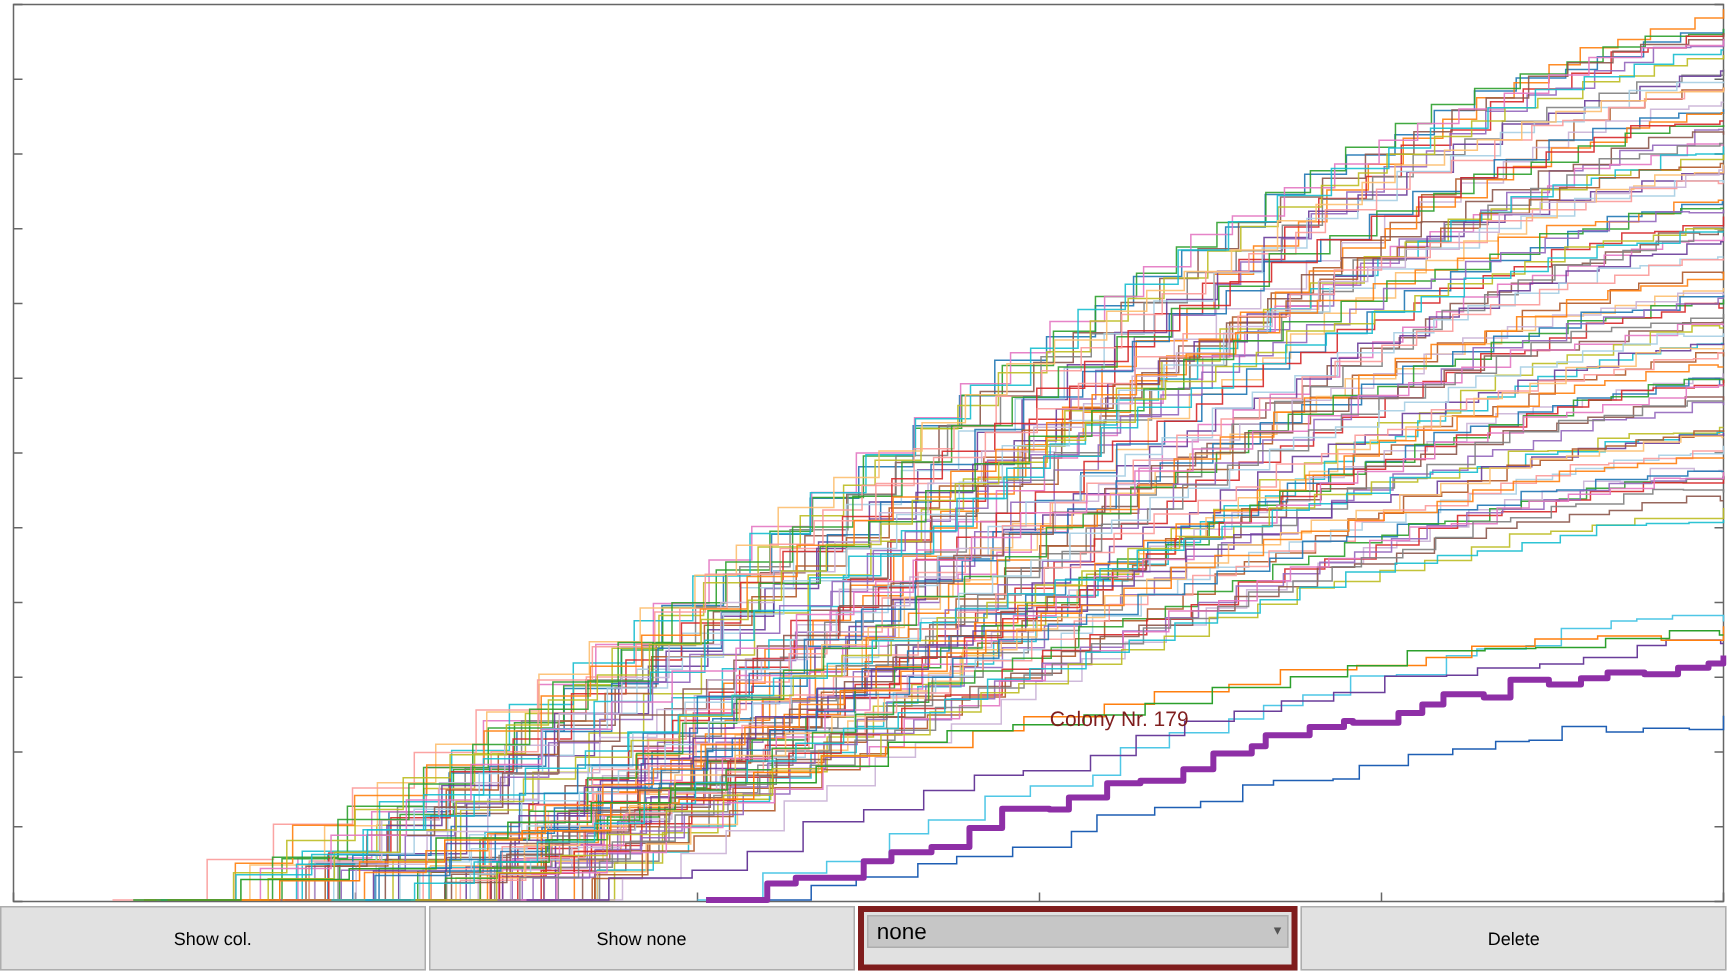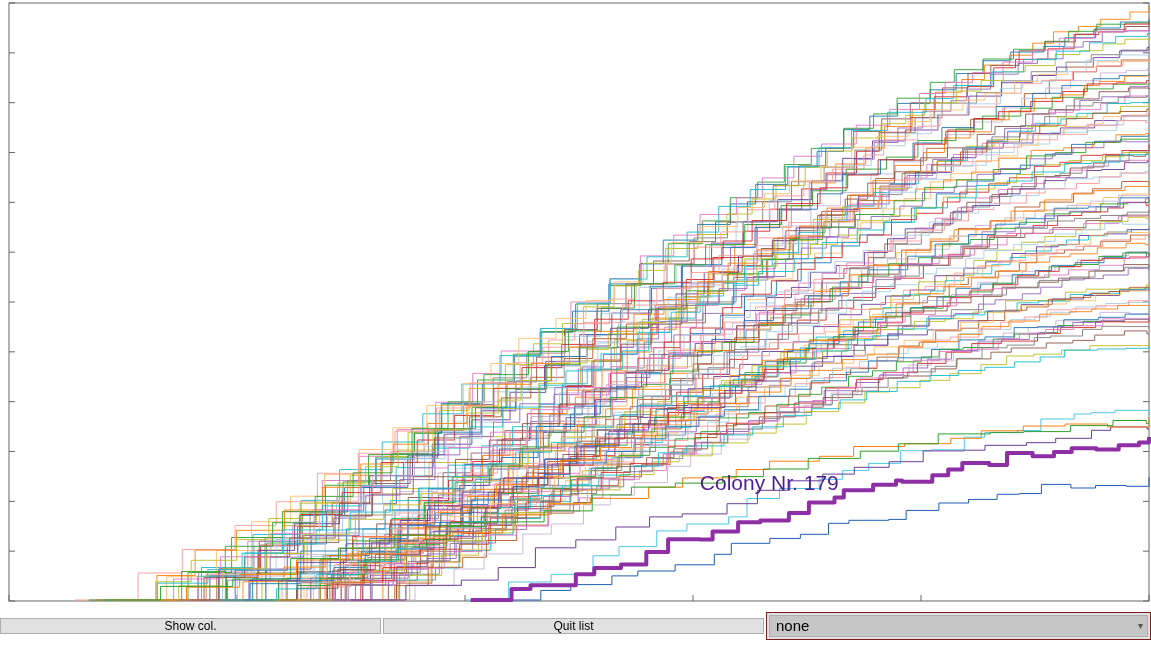--- a/index.html
+++ b/index.html
@@ -17,53 +17,52 @@
     height: 604px;
     box-sizing: border-box;
   }
   #plot-svg {
     position: absolute;
     left: 0;
     top: 0;
   }
   #annotation {
     position: absolute;
-    font-size: 21px;
-    color: #4c1d95;
+    font-size: 14px;
+    color: #7f1d1d;
     white-space: nowrap;
     pointer-events: none;
     text-align: center;
   }
   #toolbar {
     position: absolute;
     left: 0;
     top: 604px;
     width: 1151px;
     height: 43px;
     display: flex;
     gap: 2px;
     padding: 0;
     box-sizing: border-box;
-    align-items: center;
   }
   .tb-btn {
     flex: 1 1 0;
     border: 1px solid #adadad;
     background: #e1e1e1;
     font-size: 12px;
     color: #000;
     display: flex;
     align-items: center;
     justify-content: center;
     cursor: pointer;
     user-select: none;
   }
   .tb-cell {
     flex: 1 1 0;
-    border: 1px solid #7f1d1d;
+    border: 4px solid #7f1d1d;
     background: #e1e1e1;
     display: flex;
     align-items: flex-start;
     justify-content: flex-start;
     padding: 2px;
     box-sizing: border-box;
   }
   .tb-select {
     width: 100%;
     height: 22px;
@@ -218,20 +217,21 @@
         <path d="M 111.6 600.0 H 186.5 V 587.2 H 239.7 V 574.6 H 296.5 V 560.0 H 348.1 V 553.9 H 407.2 V 535.4 H 452.7 V 532.9 H 502.5 V 515.0 H 547.9 V 504.0 H 590.4 V 498.4 H 648.6 V 487.2 H 682.6 V 477.9 H 736.2 V 469.5 H 769.6 V 461.2 H 819.3 V 456.3 H 853.6 V 446.5 H 904.5 V 443.7 H 950.8 V 438.3 H 981.2 V 430.8 H 1023.3 V 426.0 H 1065.1 V 424.0 H 1107.5 V 426.9 H 1149.0 V 417.5 H 1149.0" fill="none" stroke="#ff7f0e" stroke-width="1"></path>
         <path d="M 88.8 600.0 H 160.6 V 586.4 H 232.8 V 579.1 H 290.7 V 558.6 H 338.6 V 548.1 H 394.2 V 535.1 H 447.2 V 526.7 H 484.7 V 521.9 H 544.1 V 510.9 H 592.2 V 494.9 H 631.4 V 487.1 H 675.3 V 483.1 H 722.7 V 476.6 H 763.4 V 469.0 H 808.2 V 458.4 H 860.3 V 451.2 H 898.4 V 443.8 H 938.2 V 433.9 H 990.0 V 432.4 H 1023.8 V 431.6 H 1070.4 V 425.6 H 1113.0 V 420.5 H 1146.3 V 423.3 H 1149.0" fill="none" stroke="#2ca02c" stroke-width="1"></path>
         <path d="M 470.7 600.0 H 511.5 V 589.0 H 530.5 V 585.2 H 575.8 V 574.2 H 594.3 V 568.1 H 621.0 V 564.6 H 646.3 V 552.0 H 668.1 V 539.2 H 699.6 V 539.6 H 712.6 V 531.6 H 738.1 V 522.2 H 760.3 V 520.5 H 788.9 V 512.9 H 808.9 V 502.4 H 834.5 V 497.5 H 843.8 V 490.2 H 873.1 V 484.7 H 896.0 V 480.6 H 902.0 V 481.8 H 932.3 V 475.3 H 948.2 V 469.6 H 962.3 V 462.9 H 989.2 V 465.0 H 1007.0 V 453.1 H 1032.6 V 456.3 H 1054.0 V 452.1 H 1071.7 V 448.3 H 1096.3 V 449.5 H 1118.7 V 445.2 H 1139.0 V 442.4 H 1149.0 V 437.0 H 1149.0" fill="none" stroke="#8e2fa6" stroke-width="4" stroke-linejoin="round"></path>
       </g>
     </svg>
   <div id="annotation" style="left: 699.84px; top: 471.4px;">Colony Nr. 179</div>
 </div>
 
 <div id="toolbar">
   <div class="tb-btn">Show col.</div>
-  <div class="tb-btn">Quit list</div>
+  <div class="tb-btn">Show none</div>
   <div class="tb-cell">
     <div class="tb-select">
       <span>none</span>
       <span class="chevron">▾</span>
     </div>
   </div>
+  <div class="tb-btn">Delete</div>
 </div>
 
 </body></html>

